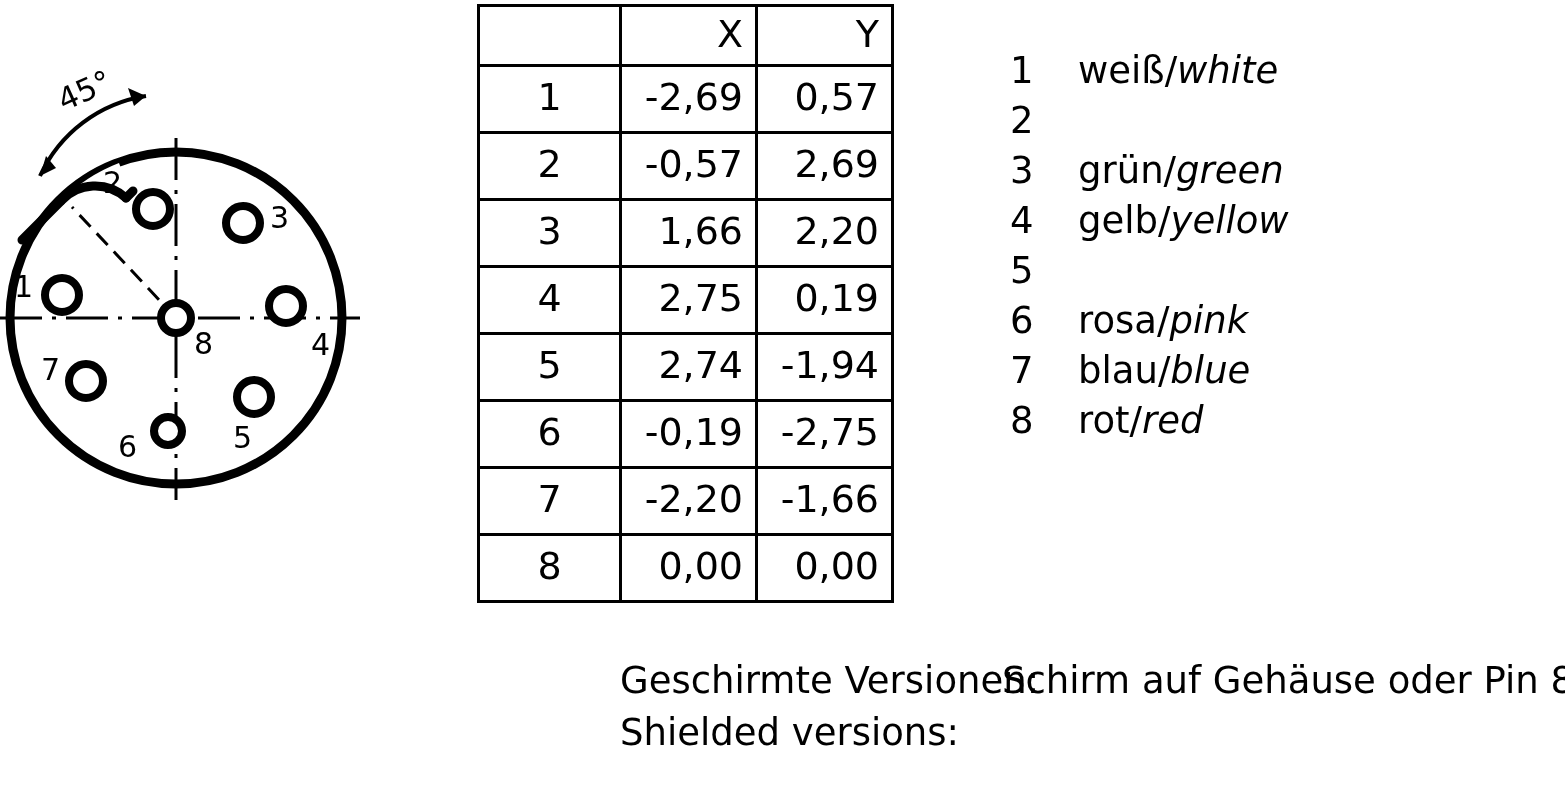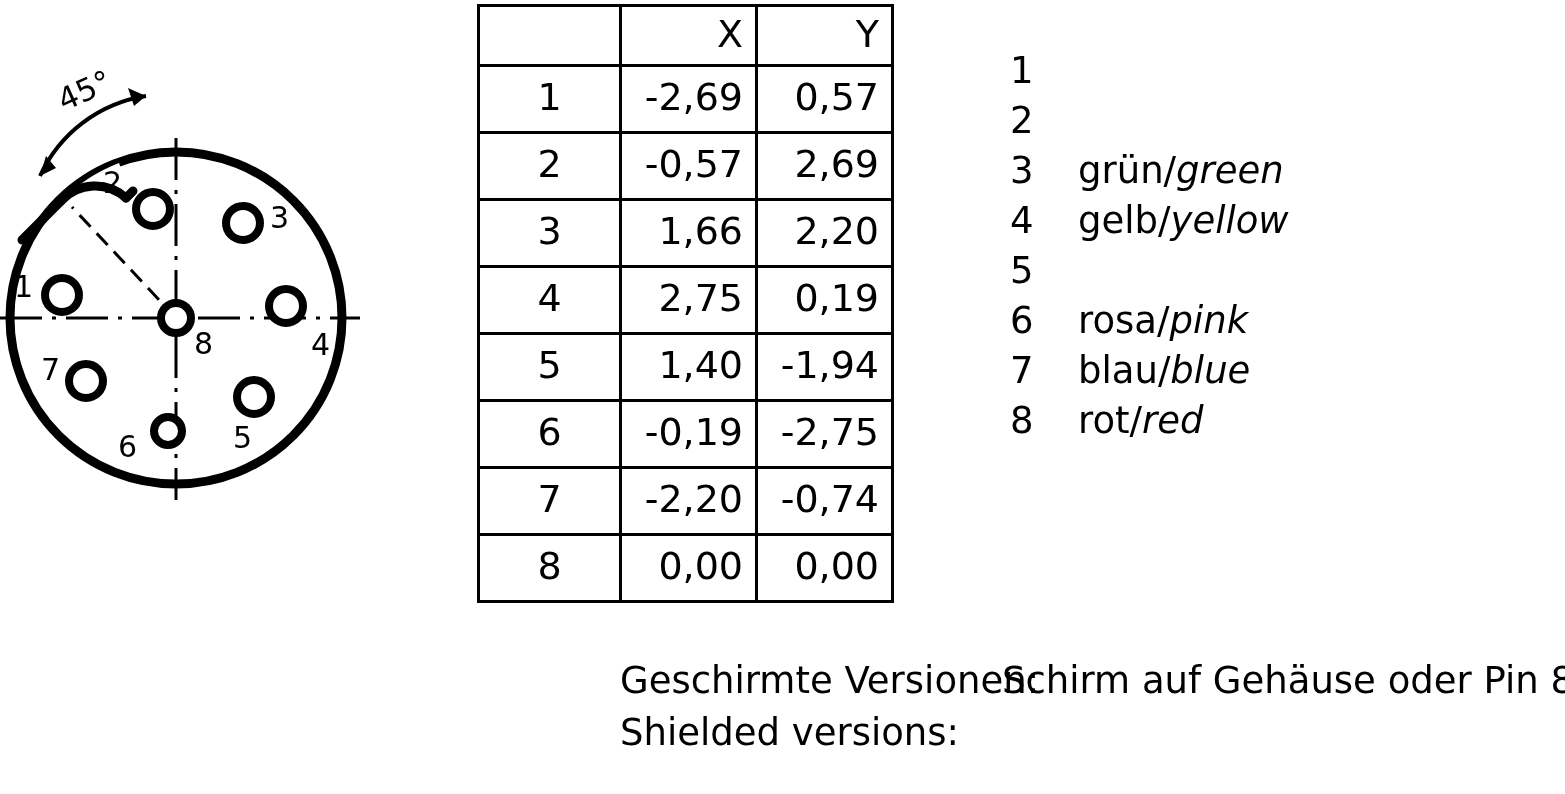--- a/index.html
+++ b/index.html
@@ -212,45 +212,46 @@
           <td class="c-val">1,66</td>
           <td class="c-val">2,20</td>
         </tr>
         <tr>
           <td class="c-idx">4</td>
           <td class="c-val">2,75</td>
           <td class="c-val">0,19</td>
         </tr>
         <tr>
           <td class="c-idx">5</td>
-          <td class="c-val">1,40</td>
+          <td class="c-val">2,74</td>
           <td class="c-val">-1,94</td>
         </tr>
         <tr>
           <td class="c-idx">6</td>
           <td class="c-val">-0,19</td>
           <td class="c-val">-2,75</td>
         </tr>
         <tr>
           <td class="c-idx">7</td>
           <td class="c-val">-2,20</td>
-          <td class="c-val">-0,74</td>
+          <td class="c-val">-1,66</td>
         </tr>
         <tr>
           <td class="c-idx">8</td>
           <td class="c-val">0,00</td>
           <td class="c-val">0,00</td>
         </tr>
       </tbody>
     </table>
   </div>
 
   <div id="legend">
     <div class="legend-row">
       <span class="legend-num">1</span>
+      <span class="legend-text"><span>weiß</span>/<i>white</i></span>
     </div>
     <div class="legend-row">
       <span class="legend-num">2</span>
     </div>
     <div class="legend-row">
       <span class="legend-num">3</span>
       <span class="legend-text"><span>grün</span>/<i>green</i></span>
     </div>
     <div class="legend-row">
       <span class="legend-num">4</span>

